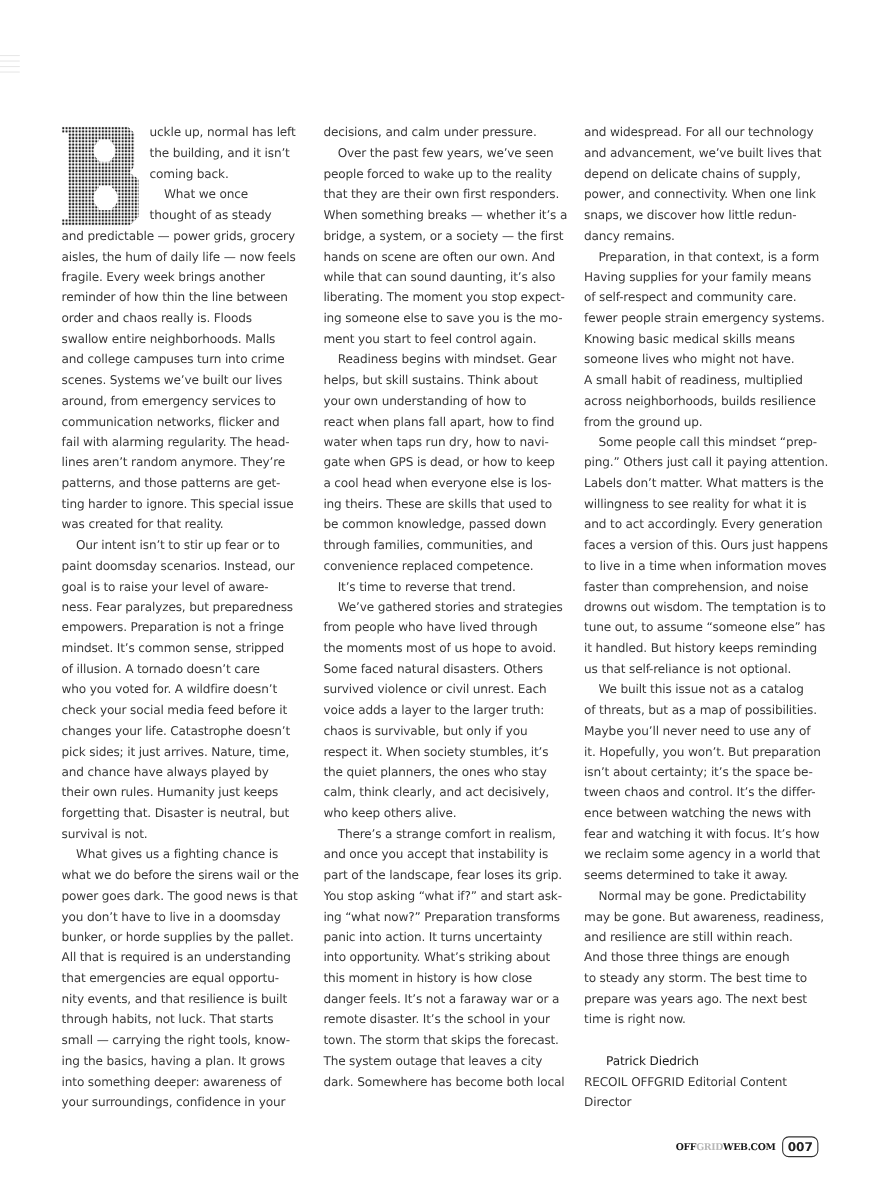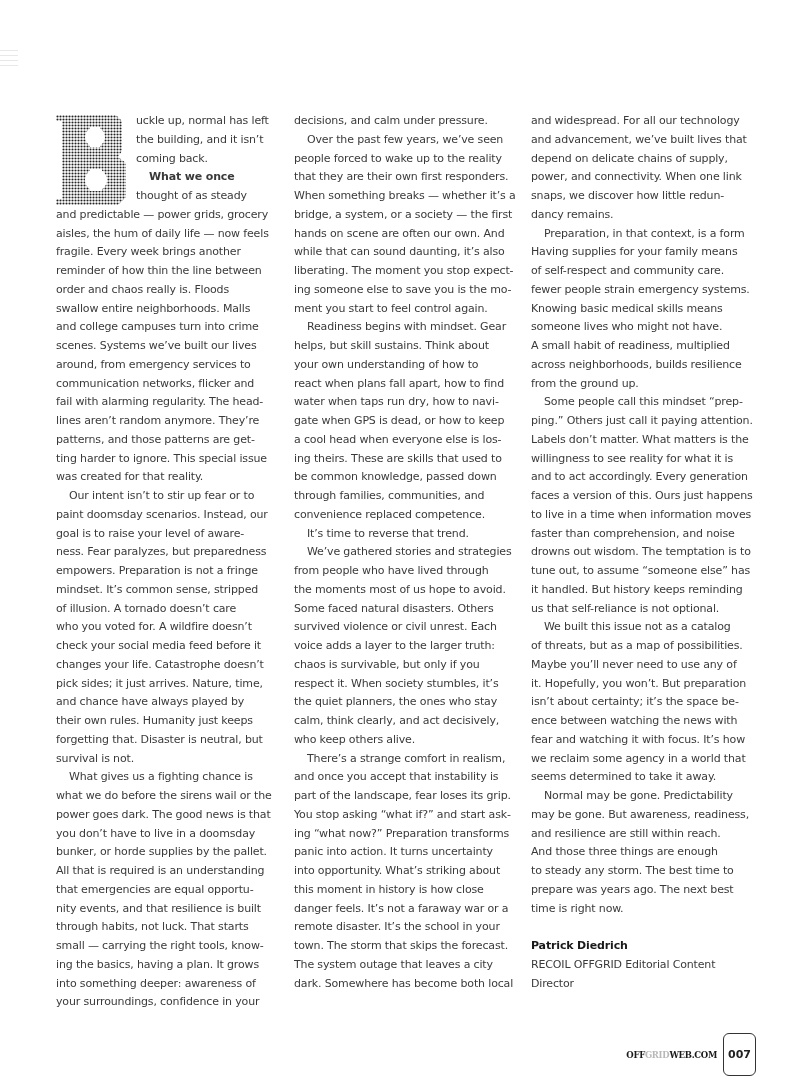--- a/index.html
+++ b/index.html
@@ -5,28 +5,28 @@
   html, body { margin:0; padding:0; }
   body { width:800px; height:1088px; background:#ffffff; position:relative; overflow:hidden;
          font-family:"DejaVu Sans", sans-serif; color:#3a3a3a; }
   .col { position:absolute; top:112px; width:240px; font-size:11px; line-height:18.75px; letter-spacing:-0.15px; }
   .col1 { left:56px; }
   .col2 { left:294px; }
   .col3 { left:531px; }
   .ln { display:block; white-space:nowrap; height:18.75px; }
   .ln.ind { padding-left:13px; }
   .ln.wrapd { padding-left:80px; }
-  .ln.wrapd.ind { padding-left:93px;font-weight:bold; }
+  .ln.wrapd.ind { padding-left:93px; }
   .dropcap { position:absolute; left:56px; top:115px; width:75px; height:90px; }
-  .sig-name { font-weight:bold; color:#1a1a1a; }
+  .sig-name { font-weight:normal; color:#1a1a1a;margin-left:20px; }
   .spacer { height:18.75px; display:block; }
-  .footer { position:absolute; right:44px; top:1033px; display:flex; align-items:center; gap:6px;margin-left:32px; }
+  .footer { position:absolute; right:56px; top:1033px; display:flex; align-items:center; gap:6px;margin-left:32px; }
   .brand { font-family:"DejaVu Serif", serif; font-weight:bold; font-size:8.5px; letter-spacing:-0.3px; color:#1a1a1a; }
   .brand .grid { color:#b8b8b8; }
-  .pnum { border:1.5px solid #333; border-radius:6px; padding:14px 4px; font-size:11px; font-weight:bold; color:#222;text-align:right; }
+  .pnum { border:1.5px solid #333; border-radius:6px; padding:2px 4px; font-size:11px; font-weight:bold; color:#222;text-align:right; }
   .margin-marks { position:absolute; left:0; top:50px; width:18px; height:30px; }
   .margin-marks div { height:1px; background:#e8e8e8; margin-bottom:4px; }
 </style>
 </head>
 <body>
 
 <div class="margin-marks">
     <div></div>
     <div></div>
     <div></div>
@@ -177,20 +177,21 @@
   <span class="ln">faster than comprehension, and noise</span>
   <span class="ln">drowns out wisdom. The temptation is to</span>
   <span class="ln">tune out, to assume “someone else” has</span>
   <span class="ln">it handled. But history keeps reminding</span>
   <span class="ln">us that self-reliance is not optional.</span>
   <span class="ln ind">We built this issue not as a catalog</span>
   <span class="ln">of threats, but as a map of possibilities.</span>
   <span class="ln">Maybe you’ll never need to use any of</span>
   <span class="ln">it. Hopefully, you won’t. But preparation</span>
   <span class="ln">isn’t about certainty; it’s the space be-</span>
+  <span class="ln">tween chaos and control. It’s the differ-</span>
   <span class="ln">ence between watching the news with</span>
   <span class="ln">fear and watching it with focus. It’s how</span>
   <span class="ln">we reclaim some agency in a world that</span>
   <span class="ln">seems determined to take it away.</span>
   <span class="ln ind">Normal may be gone. Predictability</span>
   <span class="ln">may be gone. But awareness, readiness,</span>
   <span class="ln">and resilience are still within reach.</span>
   <span class="ln">And those three things are enough</span>
   <span class="ln">to steady any storm. The best time to</span>
   <span class="ln">prepare was years ago. The next best</span>

